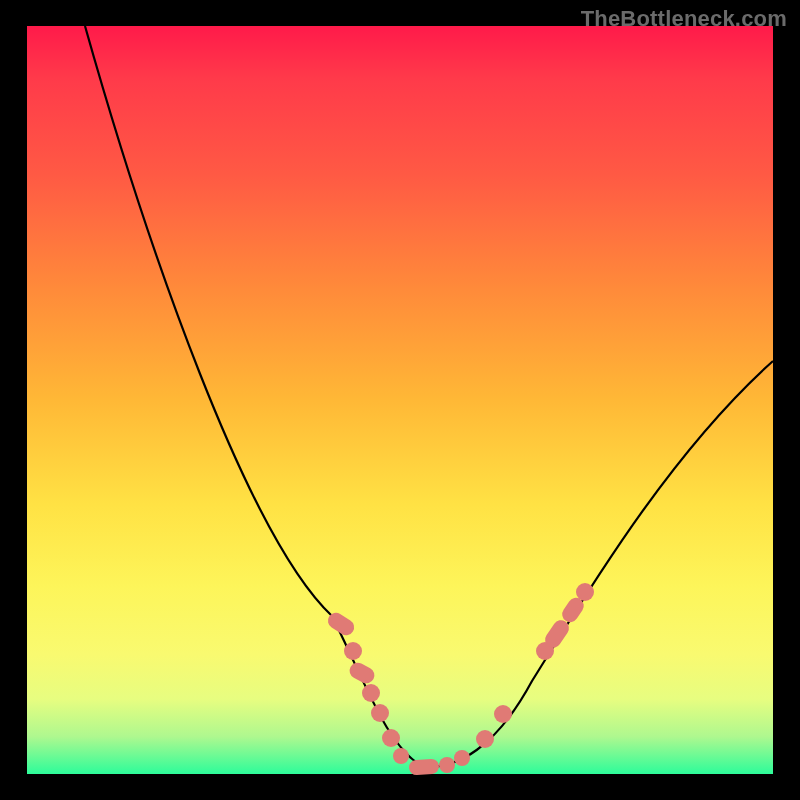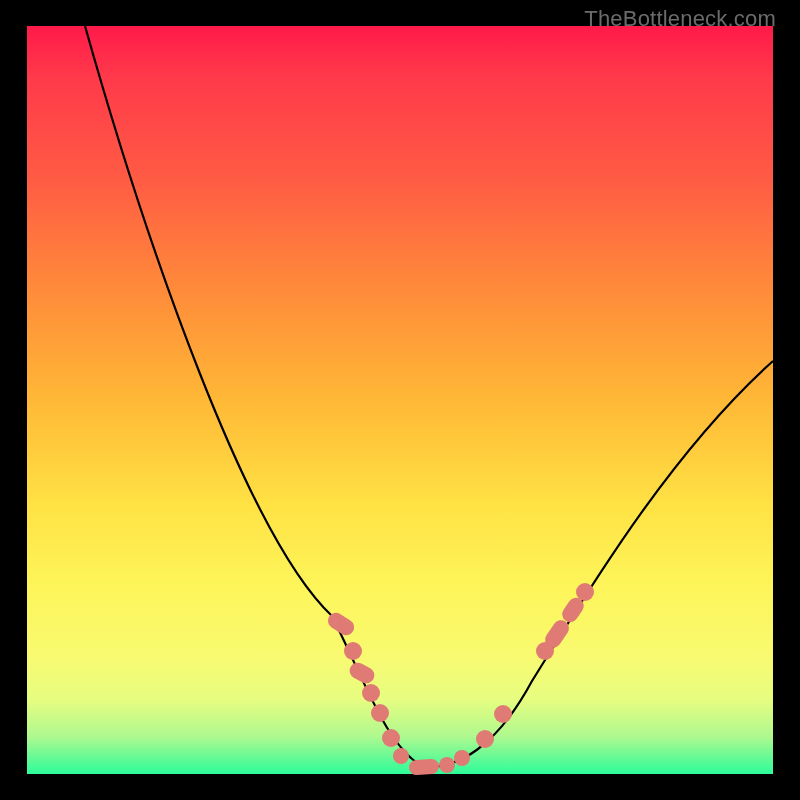--- a/index.html
+++ b/index.html
@@ -28,25 +28,25 @@
       #fdf55a 75%,
       #f9fa70 84%,
       #e7fd80 90%,
       #aef88f 95%,
       #2dfc9a 100%
     );
   }
   .watermark {
     position: absolute;
     top: 6px;
-    right: 24px;
+    right: 13px;
     color: #6b6b6b;
     font-size: 22px;
     letter-spacing: 0.2px;
-    font-weight: 400;
+    font-weight: 700;
   }
   svg.curve {
     position: absolute;
     left: 0;
     top: 0;
     width: 746px;
     height: 748px;
     overflow: visible;
   }
   .curve-line {

